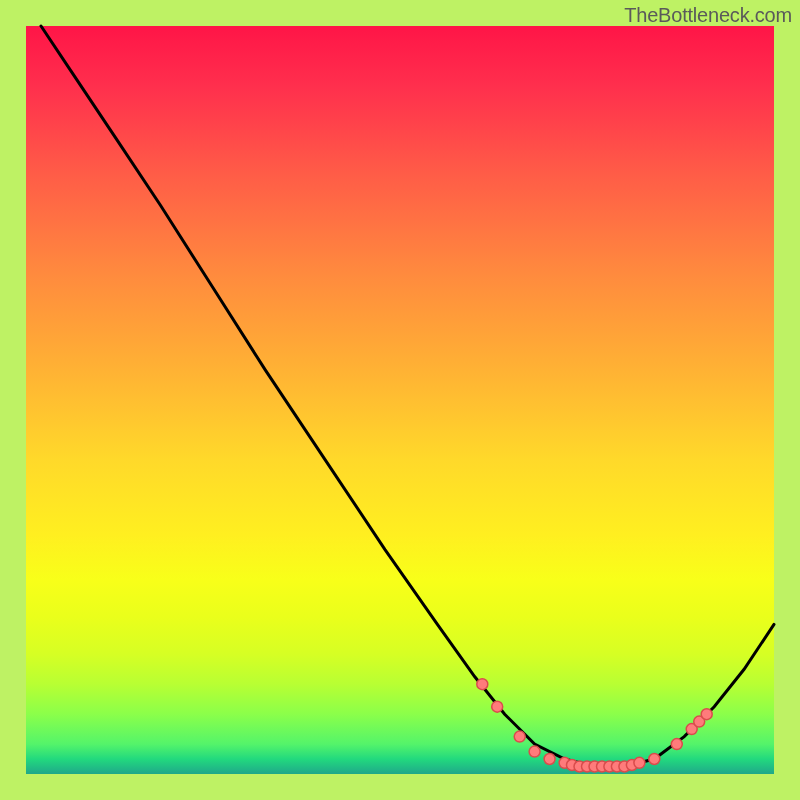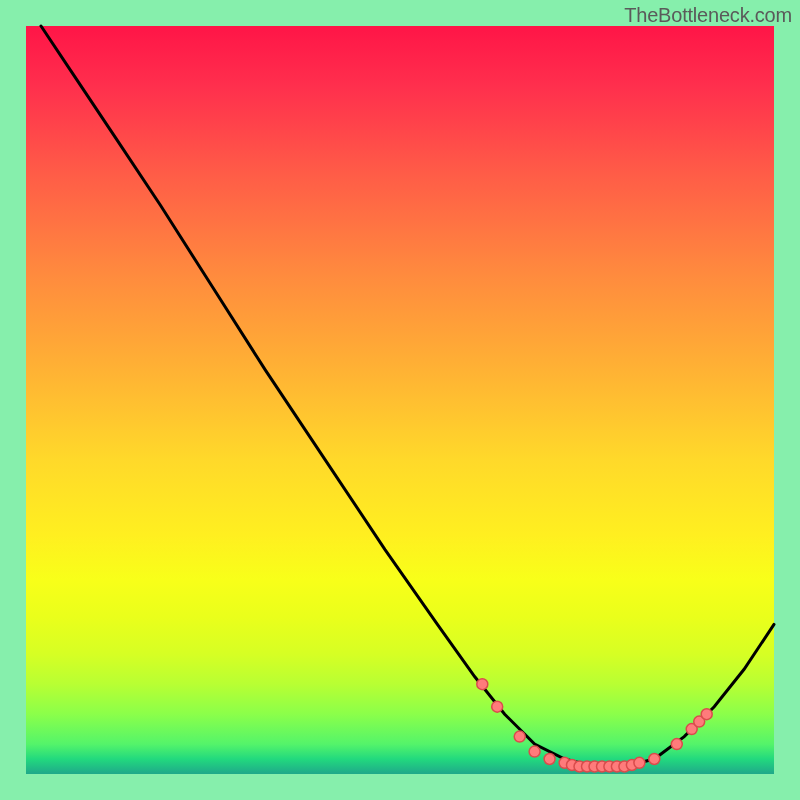--- a/index.html
+++ b/index.html
@@ -8,21 +8,21 @@
     width: 800px;
     height: 800px;
     background: #000;
     overflow: hidden;
     font-family: Arial, Helvetica, sans-serif;
   }
   .frame {
     position: relative;
     width: 800px;
     height: 800px;
-    background: #86efac;
+    background: #bef264;
   }
   .plot-area {
     position: absolute;
     left: 26px;
     top: 26px;
     width: 748px;
     height: 748px;
     
     background: linear-gradient(to bottom,
       #ff1547 0%,

